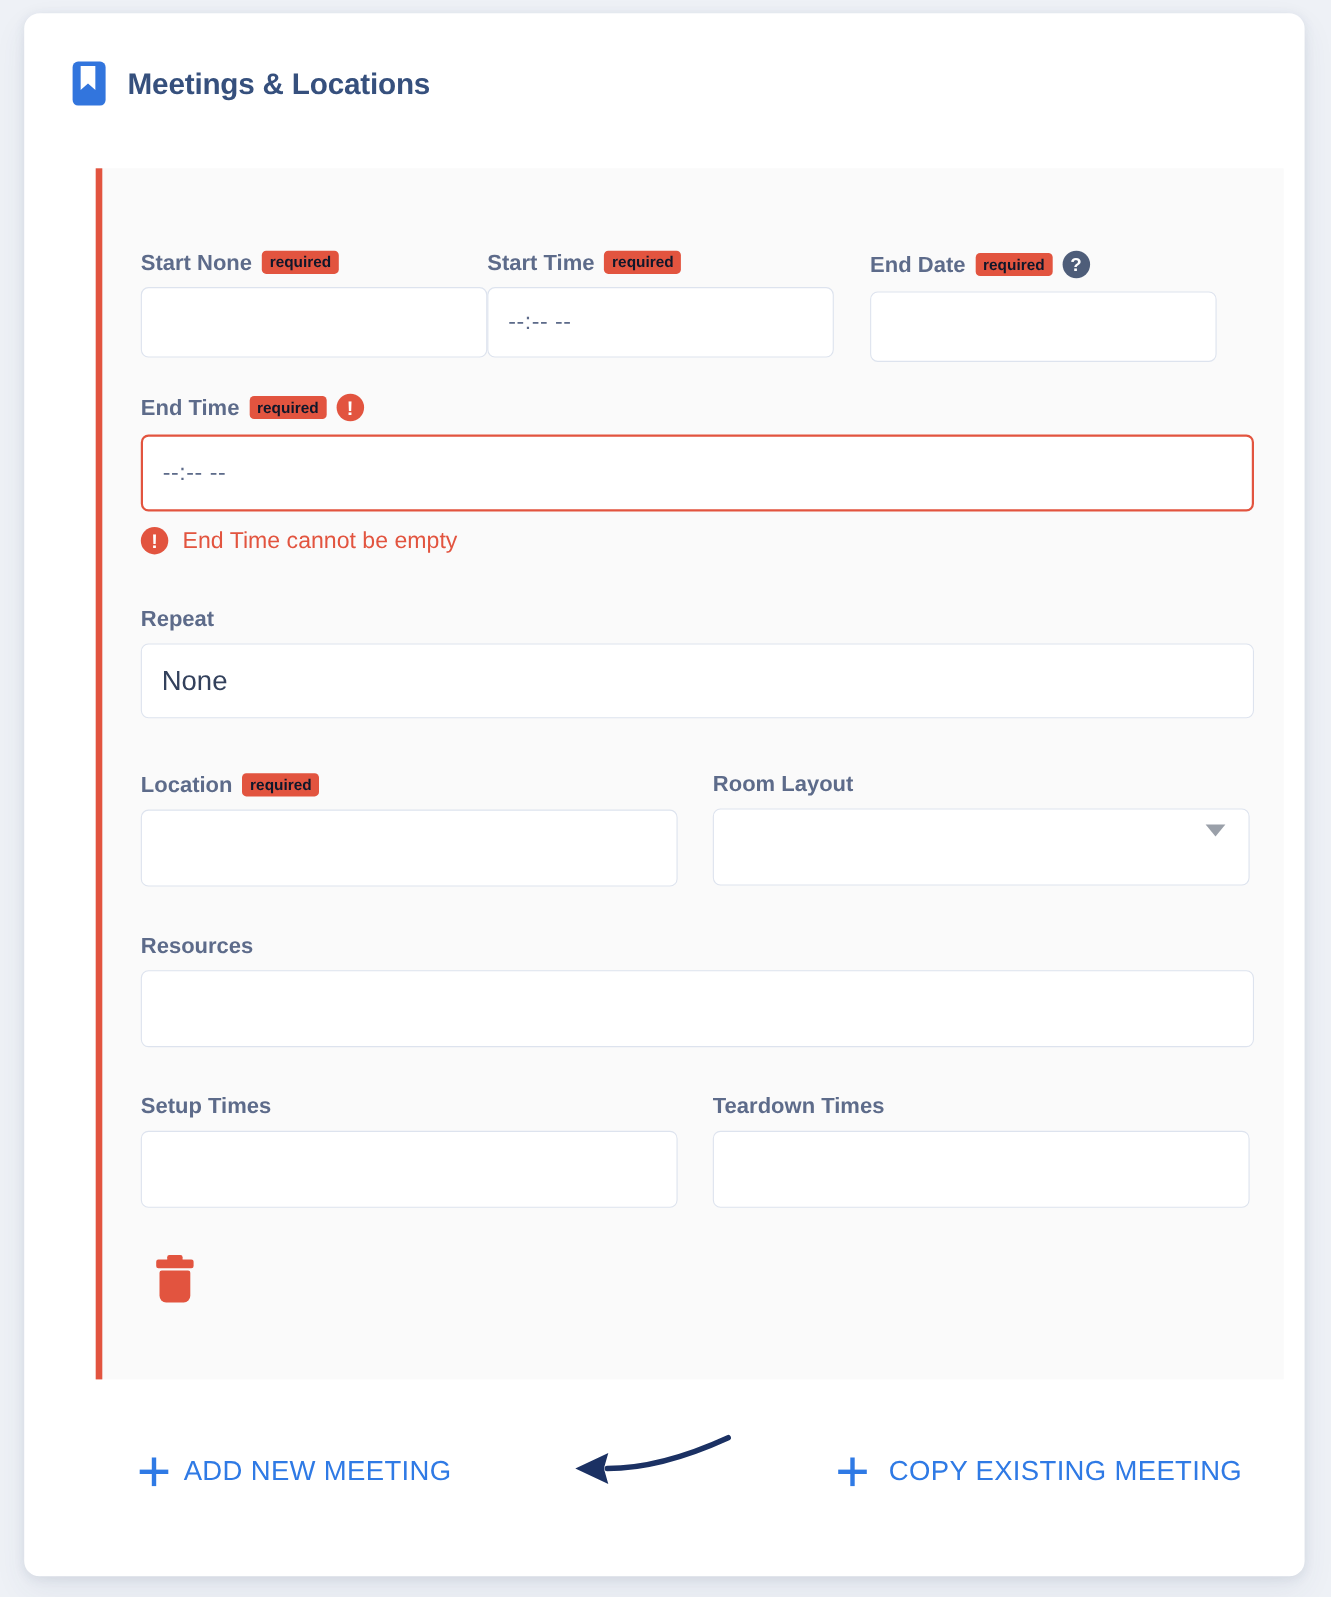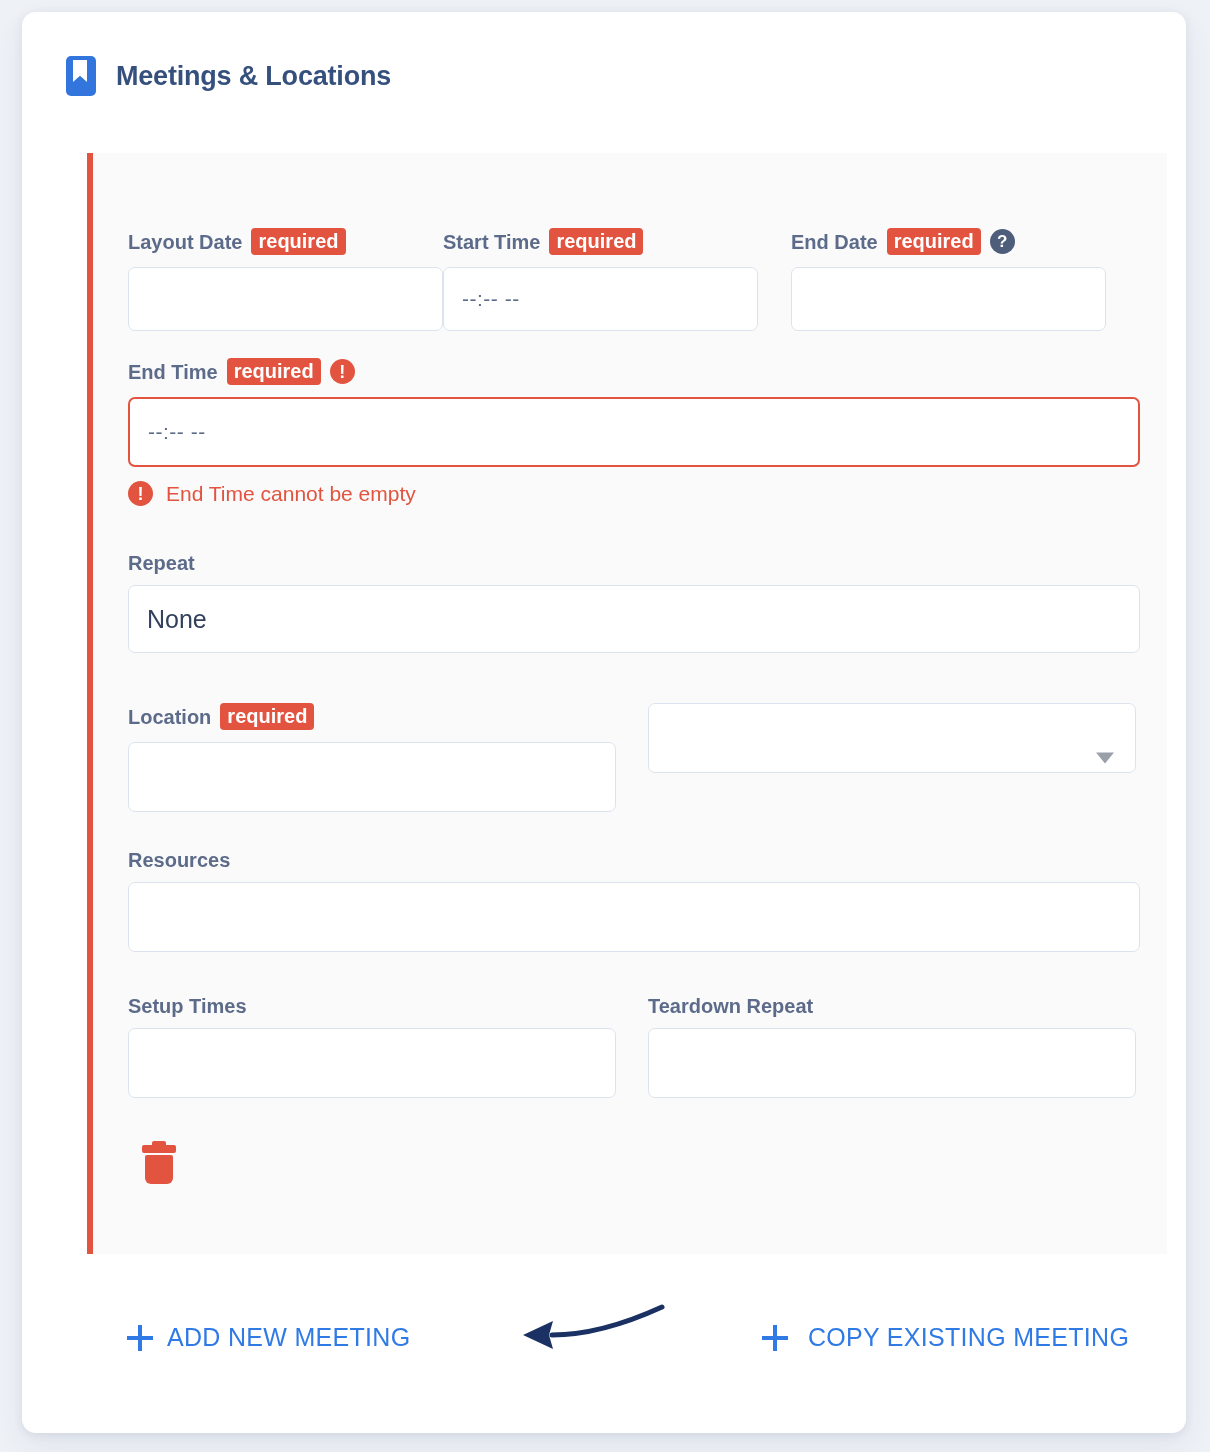--- a/index.html
+++ b/index.html
@@ -96,22 +96,22 @@
     font-size: 20px;
     font-weight: bold;
     color: #5d6b8a;
     margin-bottom: 12px;
     line-height: 1;
     white-space: nowrap;
   }
   .badge-required {
     display: inline-block;
     background: #e2543f;
-    color: #ffffff;
-    font-size: 20px;
+    color: #0f172a;
+    font-size: 14px;
     font-weight: bold;
     border-radius: 4px;
     padding: 3px 7px 4px 7px;
     line-height: 1;
   }
   .help-icon {
     width: 25px;
     height: 25px;
     border-radius: 50%;
     background: #4e5d79;
@@ -332,21 +332,21 @@
       <span class="page-title">Meetings &amp; Locations</span>
     </div>
 
     <div class="form-panel">
       <div class="accent-bar"></div>
       <div class="panel-inner">
 
         <div class="row-1">
           <div class="col-start-date">
             <div class="field-label">
-              <span>Layout Date</span>
+              <span>Start None</span>
               <span class="badge-required">required</span>
             </div>
             <div class="input-box">
               <span></span>
             </div>
           </div>
 
           <div class="col-start-time">
             <div class="field-label">
               <span>Start Time</span>
@@ -398,20 +398,23 @@
             <div class="field-label">
               <span>Location</span>
               <span class="badge-required">required</span>
             </div>
             <div class="input-box tall">
               <span></span>
             </div>
           </div>
 
           <div class="col-room">
+            <div class="field-label">
+              <span>Room Layout</span>
+            </div>
             <div class="input-box tall">
               <span></span>
               <span class="select-caret"></span>
             </div>
           </div>
         </div>
 
         <div class="block-resources">
           <div class="field-label">
             <span>Resources</span>
@@ -425,21 +428,21 @@
           <div class="col-setup">
             <div class="field-label">
               <span>Setup Times</span>
             </div>
             <div class="input-box tall">
               <span></span>
             </div>
           </div>
           <div class="col-teardown">
             <div class="field-label">
-              <span>Teardown Repeat</span>
+              <span>Teardown Times</span>
             </div>
             <div class="input-box tall">
               <span></span>
             </div>
           </div>
         </div>
 
         <div class="trash-btn">
           <span class="trash-lid"></span>
           <span class="trash-body"></span>

